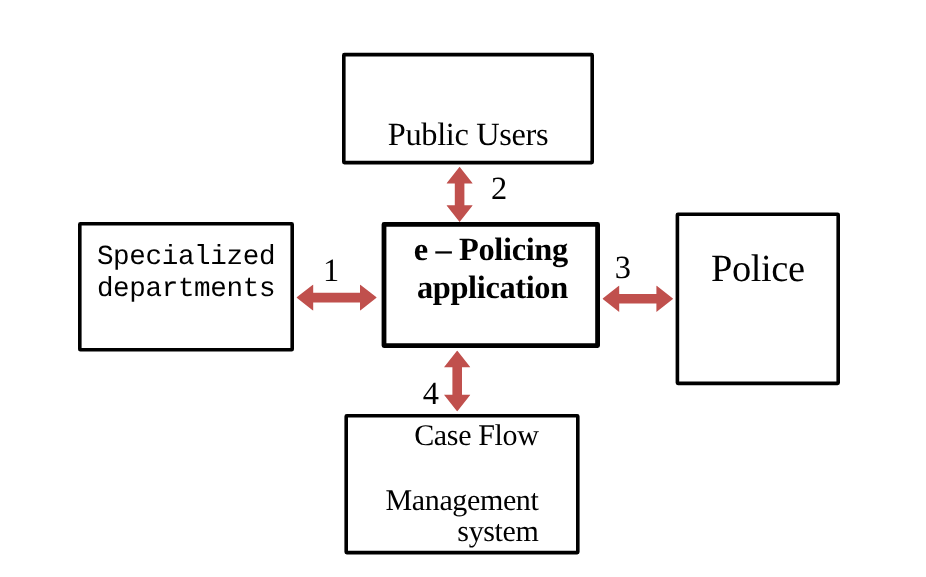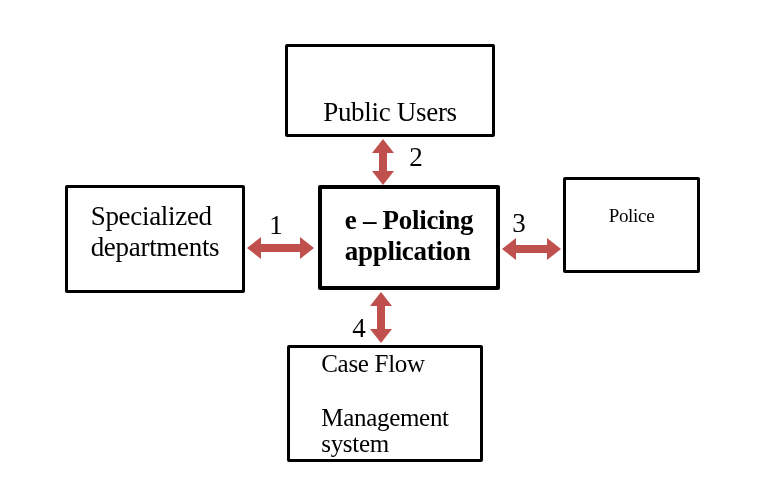--- a/index.html
+++ b/index.html
@@ -17,47 +17,47 @@
     overflow: hidden;
   }
   .node {
     position: absolute;
     box-sizing: border-box;
     border: 3px solid #000000;
     border-radius: 2px;
     background: #ffffff;
     display: flex;
     justify-content: center;
-    text-align: left;
+    text-align: right;
     white-space: pre-line;
     letter-spacing: -0.3px;
   }
   .node-label { display: block; }
 
   #node-public-users {
     left: 285px; top: 44px; width: 210px; height: 93px;
     align-items: flex-end; padding-bottom: 6px;
     font-size: 27px; line-height: 1.1;
   }
   #node-specialized-departments {
     left: 65px; top: 185px; width: 180px; height: 108px;
     align-items: flex-start; padding-top: 13px;
-    font-size: 27px; line-height: 1.16;
+    font-size: 23px; line-height: 1.16; font-family: Liberation Mono, monospace;
   }
   #node-e-policing-application {
     left: 318px; top: 185px; width: 182px; height: 105px;
     border-width: 4px;
-    align-items: flex-start; padding-top: 16px;
+    align-items: flex-start; padding-top: 4px;
     font-weight: bold;
     font-size: 27px; line-height: 1.15;
   }
   #node-police {
-    left: 563px; top: 177px; width: 137px; height: 96px;
+    left: 563px; top: 177px; width: 137px; height: 144px;
     align-items: flex-start; padding-top: 26px;
-    font-size: 19px; line-height: 1.1;
+    font-size: 32px; line-height: 1.1;
   }
   #node-case-flow {
     left: 287px; top: 345px; width: 196px; height: 117px;
     align-items: flex-start; padding-top: 3px;
     font-size: 25px; line-height: 1.07;
   }
 
   .connector { position: absolute; line-height: 0; }
   .connector svg { display: block; }
 

